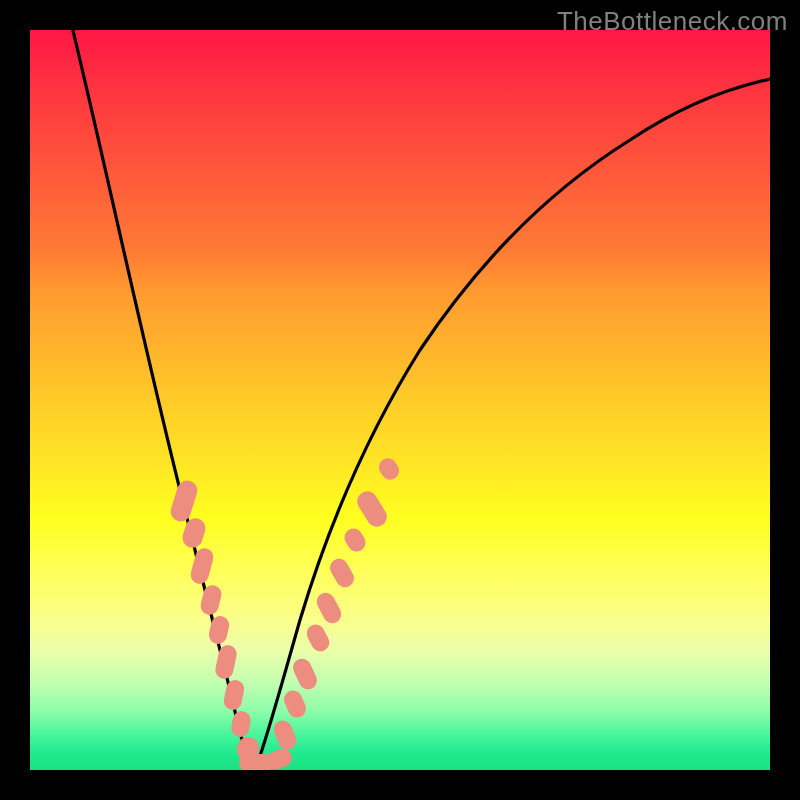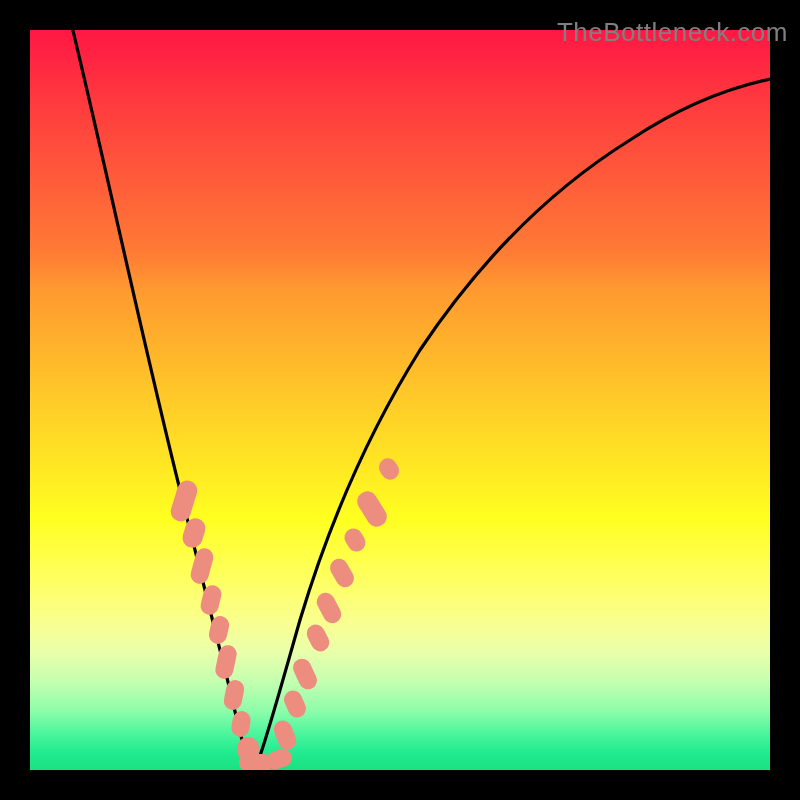--- a/index.html
+++ b/index.html
@@ -12,21 +12,21 @@
     font-family: Arial, Helvetica, sans-serif;
   }
   .frame {
     width: 800px;
     height: 800px;
     background: #000;
     position: relative;
   }
   .watermark {
     position: absolute;
-    top: 17px;
+    top: 6px;
     right: 12px;
     color: #808080;
     font-size: 26px;
     font-weight: 500;
     letter-spacing: 0.5px;
   }
   .plot-area {
     position: absolute;
     left: 30px;
     top: 30px;

